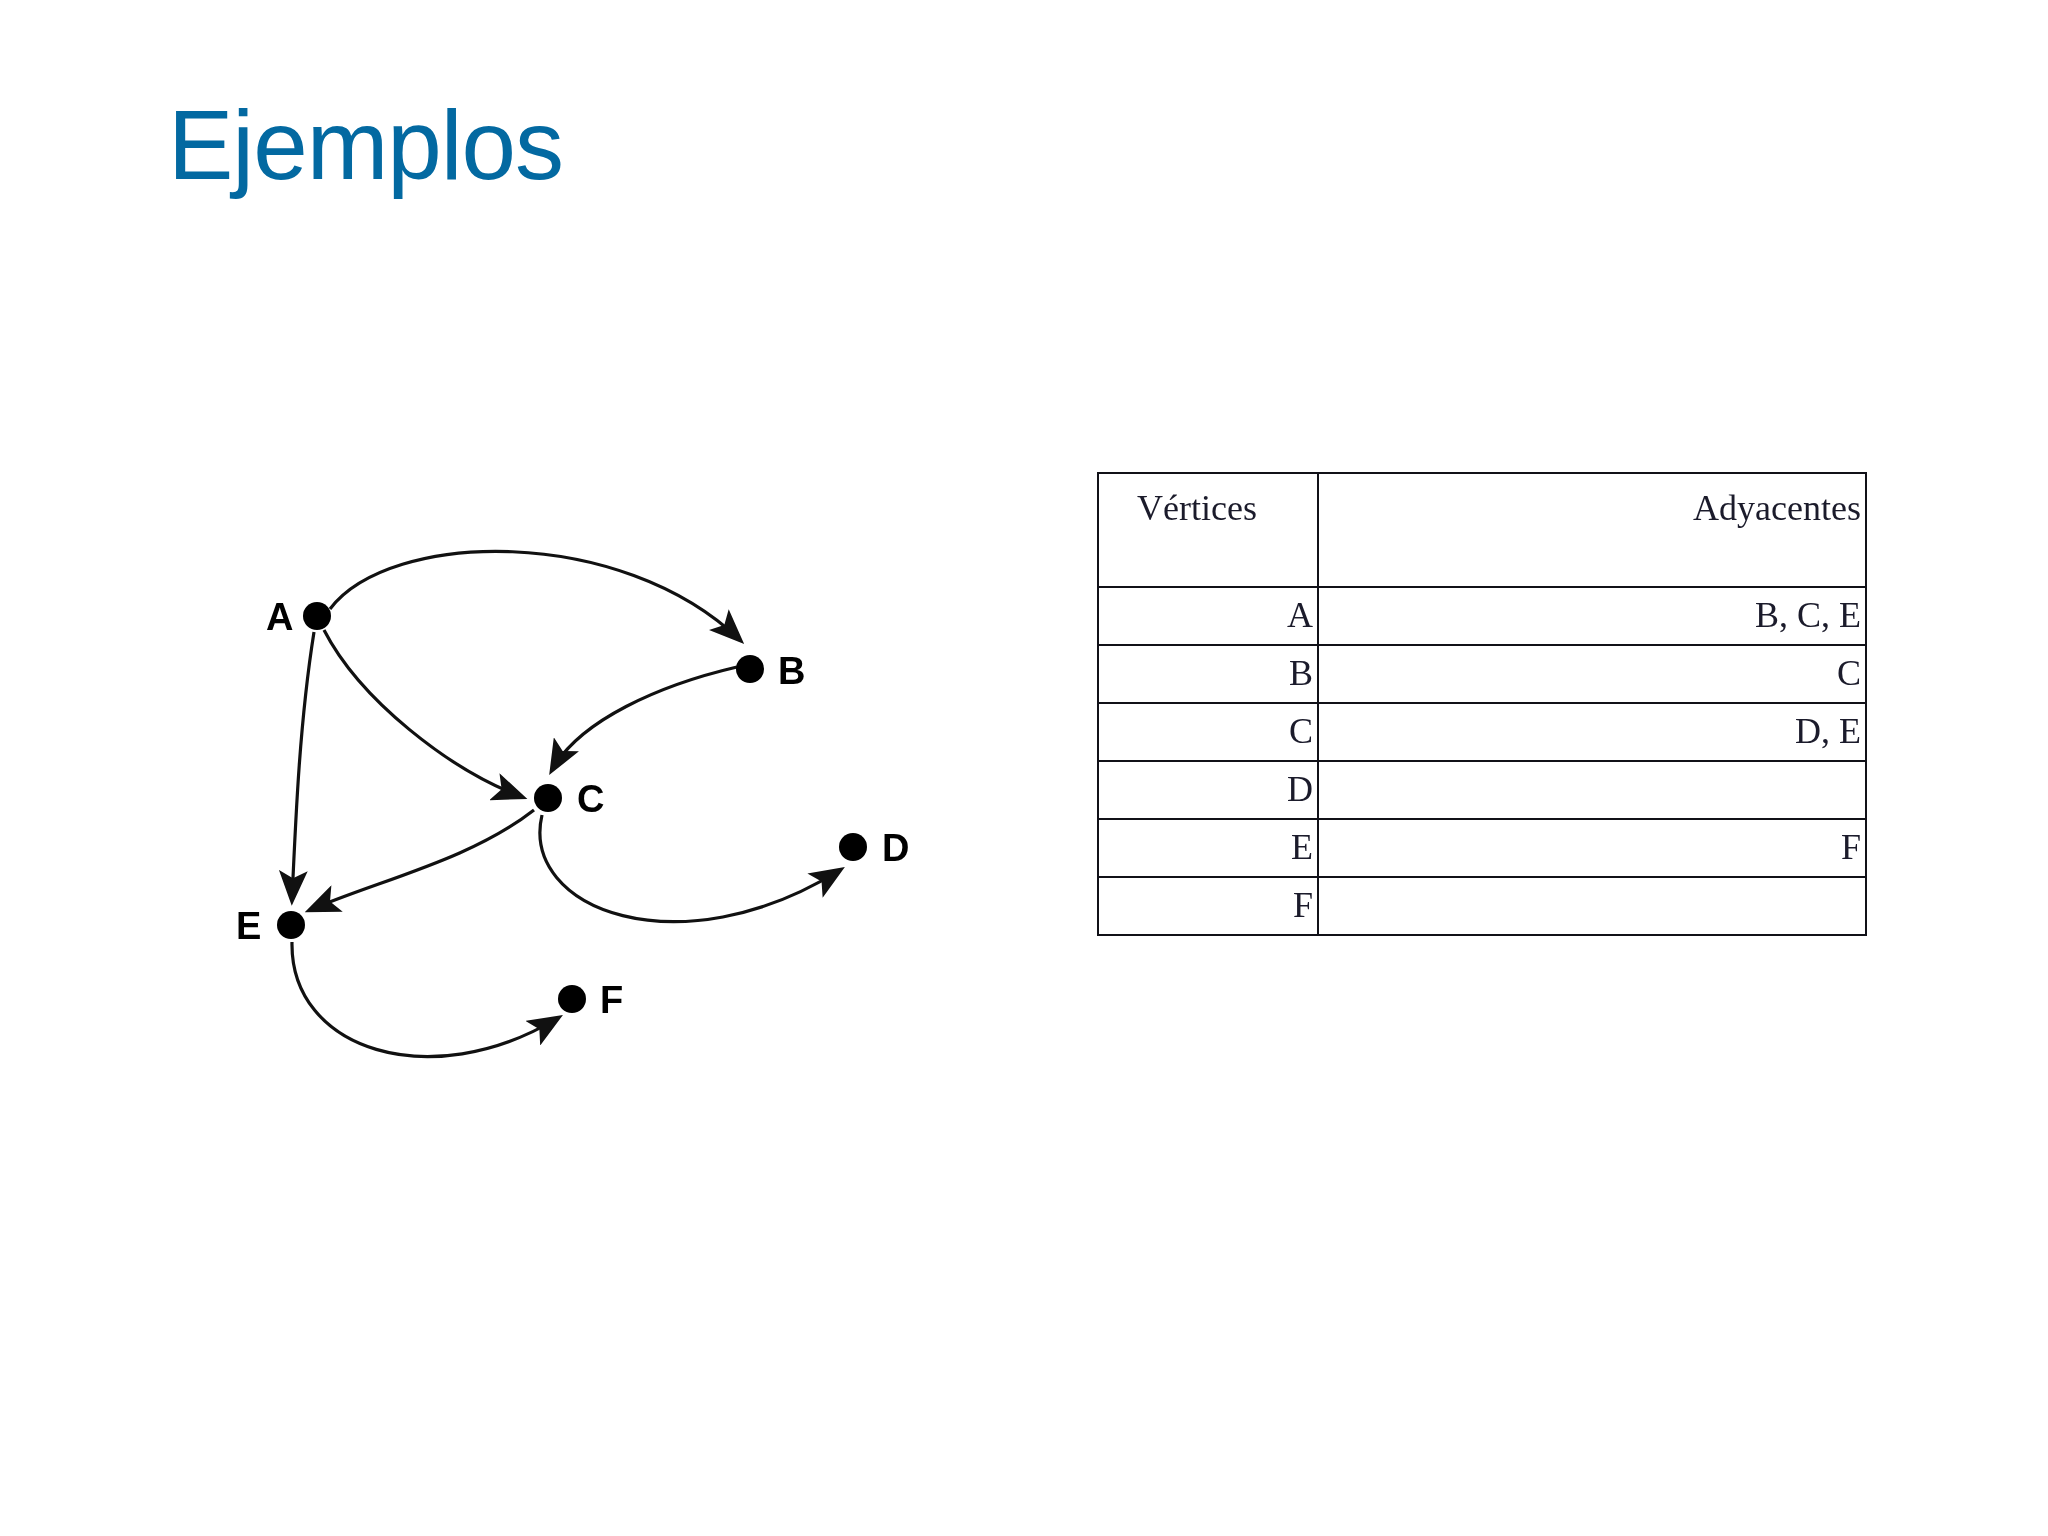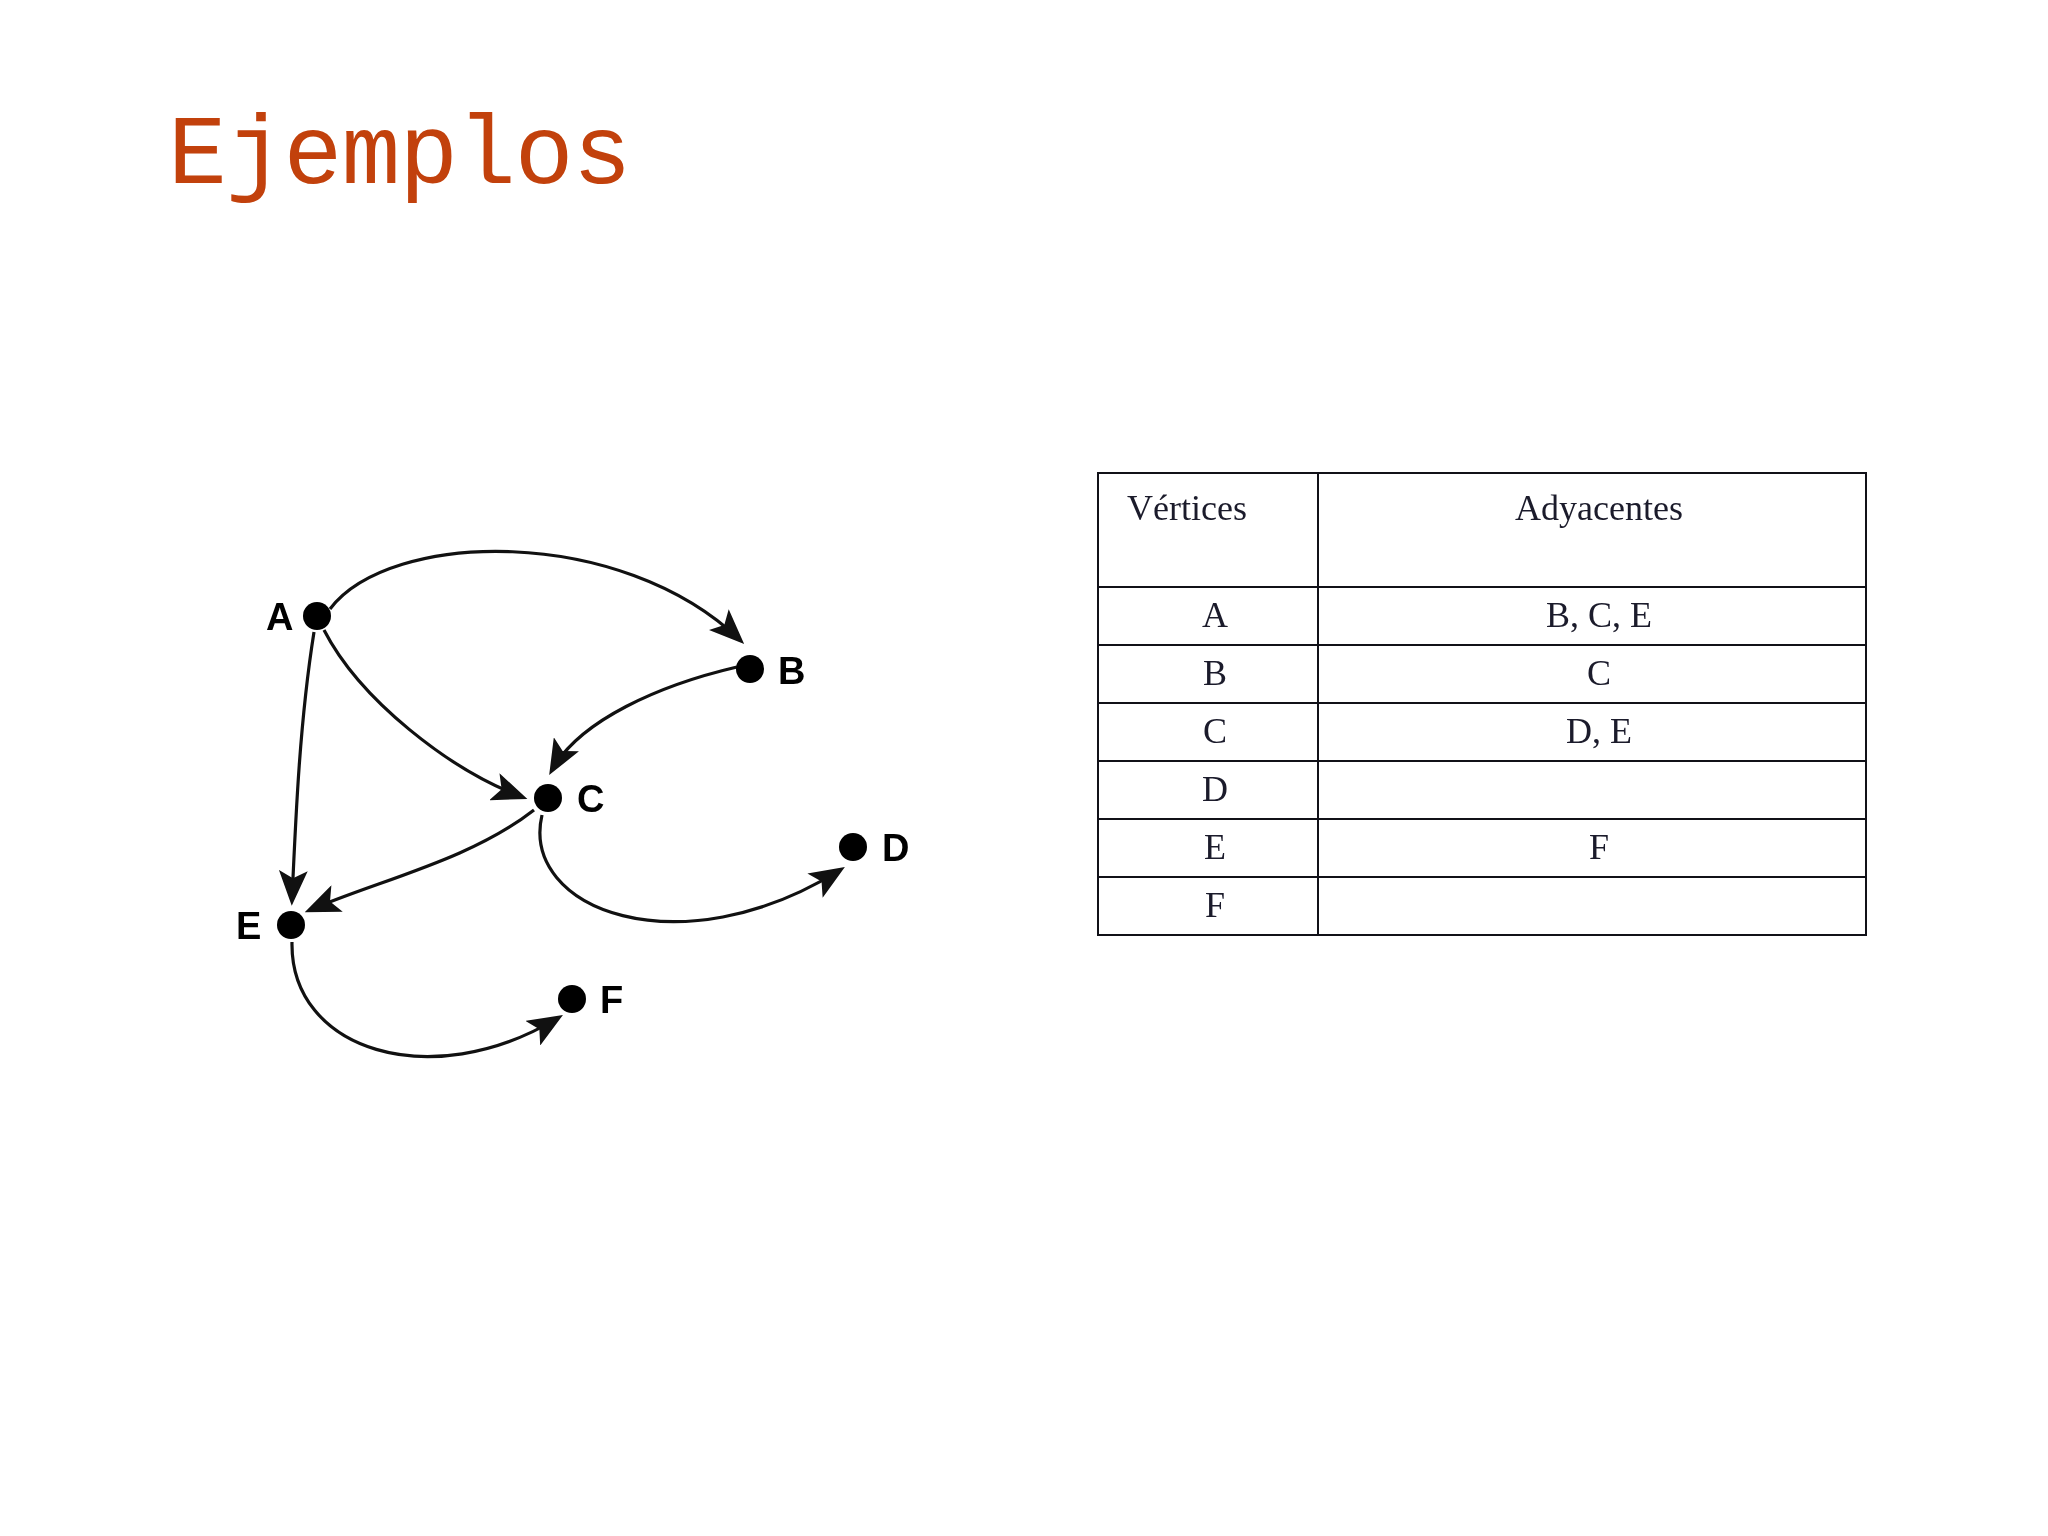--- a/index.html
+++ b/index.html
@@ -14,26 +14,26 @@
     position: relative;
     overflow: hidden;
     font-family: "Liberation Sans", sans-serif;
     -webkit-font-smoothing: antialiased;
   }
 
   
   #slide-title {
     position: absolute;
     left: 168px;
-    top: 108px;
-    font-family: Liberation Mono, monospace;
+    top: 96px;
+    font-family: Liberation Sans, sans-serif;
     font-size: 98px;
     font-weight: 400;
     letter-spacing: -1px;
-    color: #c2410c;
+    color: #0369a1;
     line-height: 1.0;
     white-space: nowrap;
   }
 
   
   #graph-figure {
     position: absolute;
     left: 200px;
     top: 470px;
     width: 780px;
@@ -71,21 +71,21 @@
     font-family: "Liberation Serif", serif;
     font-size: 36px;
     color: #1b1b2b;
   }
   table#adjacency-table col.col-vertices { width: 220px; }
   table#adjacency-table col.col-adjacents { width: 548px; }
   table#adjacency-table td,
   table#adjacency-table th {
     border: 2px solid #111118;
     padding: 6px 4px 8px 18px;
-    text-align: center;
+    text-align: right;
     vertical-align: top;
     font-weight: normal;
     height: 52px;
     box-sizing: border-box;
   }
   table#adjacency-table thead th {
     height: 114px;
     line-height: 1.35;
     padding-top: 10px;
   }

